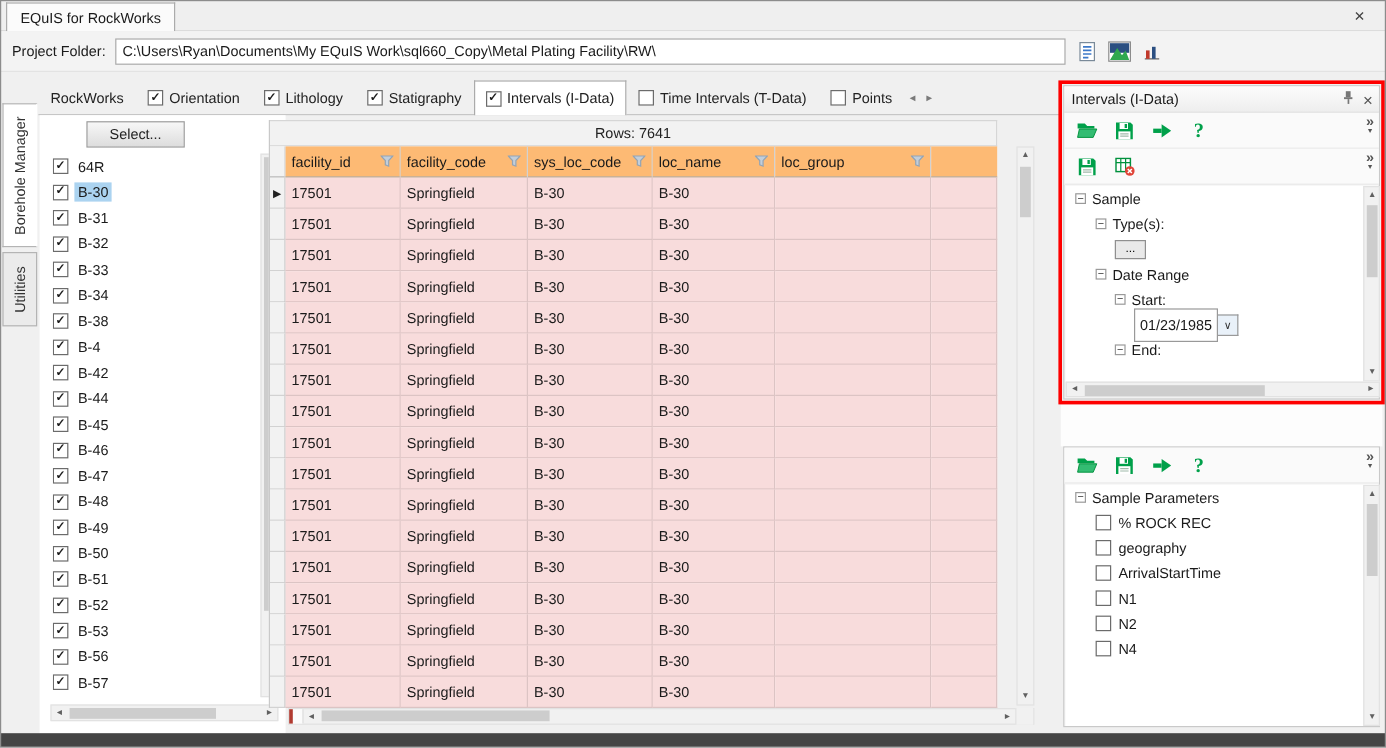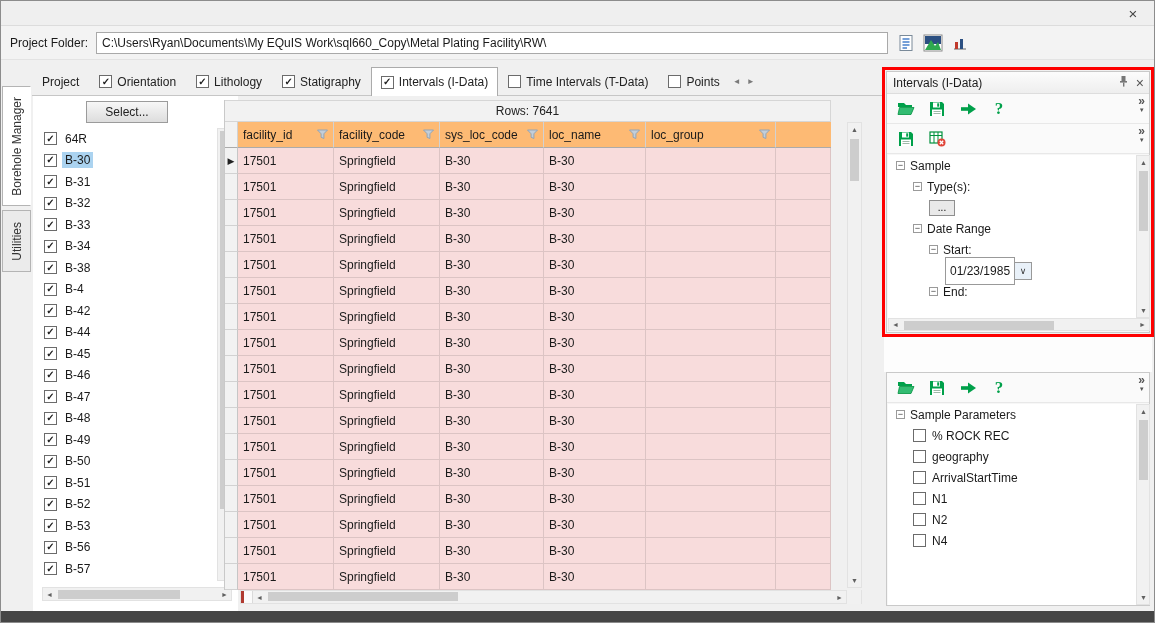--- a/index.html
+++ b/index.html
@@ -40,21 +40,21 @@
   .dtab:last-child .dtab-label { max-width:44px; overflow:hidden; }
   .tab-scroll { color:#7A7A7A; font-size:8px; margin:0 3px 9px 3px; }
 
   
   .cb { width:13px; height:13px; min-width:13px; background:#fff; border:1px solid #6B6B6B;
         display:inline-flex; align-items:center; justify-content:center; font-size:10px;
         font-weight:bold; color:#1B1B1B; line-height:1; }
 
   
   .bh-panel-bg { position:absolute; left:33px; top:96px; width:205px; height:515px; background:#FFFFFF; }
-  .select-btn { position:absolute; left:86px; top:101px; width:82px; height:22px;
+  .select-btn { position:absolute; left:72px; top:101px; width:82px; height:22px;
                 background:linear-gradient(#F7F7F7,#DDDDDD); border:1px solid #9B9B9B;
                 font-family:inherit; font-size:12px; color:#222; }
   .bh-list { position:absolute; left:44px; top:128px; width:170px; height:453px; background:#fff; overflow:hidden; }
   .bh-item { height:21.5px; display:flex; align-items:center; gap:5px; }
   .bh-label { padding:1px 3px; }
   .bh-label.selected { background:#ABD3F0; }
 
   
   .sb { background:#F1F1F1; border:1px solid #E2E2E2; position:absolute; }
   .sb-arrow { color:#606060; font-size:7px; width:13px; height:13px; display:flex; align-items:center; justify-content:center; }
@@ -148,20 +148,23 @@
   .param { gap:6px; }
 
   .bottombar { position:absolute; left:0; top:611px; width:1155px; height:12px; background:#454545; }
 </style>
 </head>
 <body>
 
 <div class="frame"></div>
 
 <div class="titlebar">
+  <div class="app-tab">
+    <span>EQuIS for RockWorks</span>
+  </div>
   <div class="title-close">×</div>
 </div>
 
 <div class="projectbar">
   <span class="pb-label">Project Folder:</span>
   <div class="pb-input">
     <span>C:\Users\Ryan\Documents\My EQuIS Work\sql660_Copy\Metal Plating Facility\RW\</span>
   </div>
   <div class="pb-icons">
     <div class="pb-icon">
@@ -193,21 +196,21 @@
 <div class="vtab active" style="top:86px;height:120px;">
   <span>Borehole Manager</span>
 </div>
 <div class="vtab" style="top:210px;height:62px;">
   <span>Utilities</span>
 </div>
 
 <div class="tabstrip">
   <div class="dtabs">
       <div class="dtab">
-        <span class="dtab-label">Project</span>
+        <span class="dtab-label">RockWorks</span>
       </div>
       <div class="dtab">
         <span class="cb checked">✓</span>
         <span class="dtab-label">Orientation</span>
       </div>
       <div class="dtab">
         <span class="cb checked">✓</span>
         <span class="dtab-label">Lithology</span>
       </div>
       <div class="dtab">

